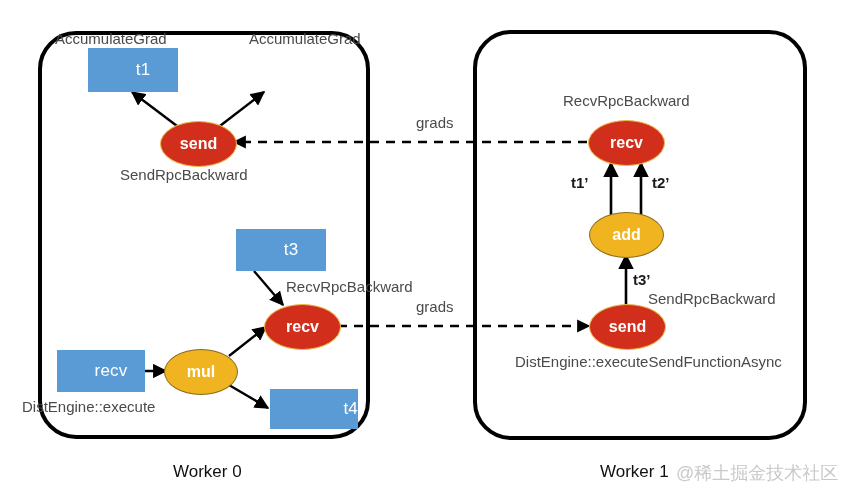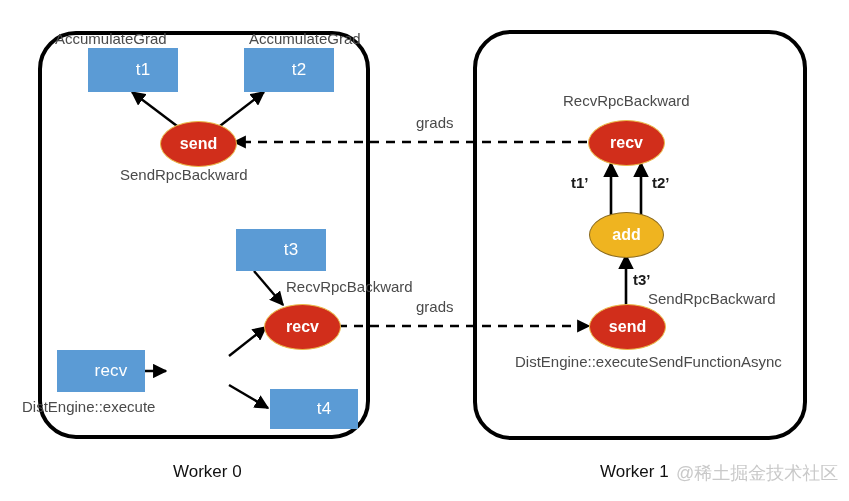--- a/index.html
+++ b/index.html
@@ -119,42 +119,42 @@
 
     <line x1="587" y1="142" x2="234" y2="142" stroke="#000000" stroke-width="2.4" stroke-dasharray="9 7" marker-end="url(#arrow-dash)"></line>
 
     <line x1="338" y1="326" x2="589" y2="326" stroke="#000000" stroke-width="2.4" stroke-dasharray="9 7" marker-end="url(#arrow-dash)"></line>
   </svg>
 
   <div class="node-box" style="left:88px; top:48px; width:70px; height:44px;">
     <span>t1</span>
   </div>
 
-  <div class="node-box" style="left:244px; top:48px; width:70px; height:44px;">
-    <span>t2</span>
-  </div>
 
   <div class="node-ellipse red" style="left:160px; top:121px; width:75px; height:44px;">
     <span>send</span>
   </div>
 
   <div class="node-box" style="left:196px; top:229px; width:70px; height:42px;margin-left:40px;">
     <span>t3</span>
   </div>
 
   <div class="node-ellipse red" style="left:264px; top:304px; width:75px; height:44px;">
     <span>recv</span>
   </div>
 
   <div class="node-box" style="left:57px; top:350px; width:68px; height:42px;">
     <span>recv</span>
   </div>
 
-
-  <div class="node-box" style="left:270px; top:389px; width:68px; height:40px;">
+  <div class="node-ellipse yellow" style="left:164px; top:349px; width:72px; height:44px;">
+    <span>mul</span>
+  </div>
+
+  <div class="node-box" style="left:270px; top:389px; width:68px; height:40px;justify-content:flex-end;">
     <span>t4</span>
   </div>
 
   <div class="caption" style="left:55px; top:30px;">AccumulateGrad</div>
 
   <div class="caption" style="left:249px; top:30px;">AccumulateGrad</div>
 
   <div class="caption" style="left:120px; top:166px;">SendRpcBackward</div>
 
   <div class="caption" style="left:286px; top:278px;">RecvRpcBackward</div>

